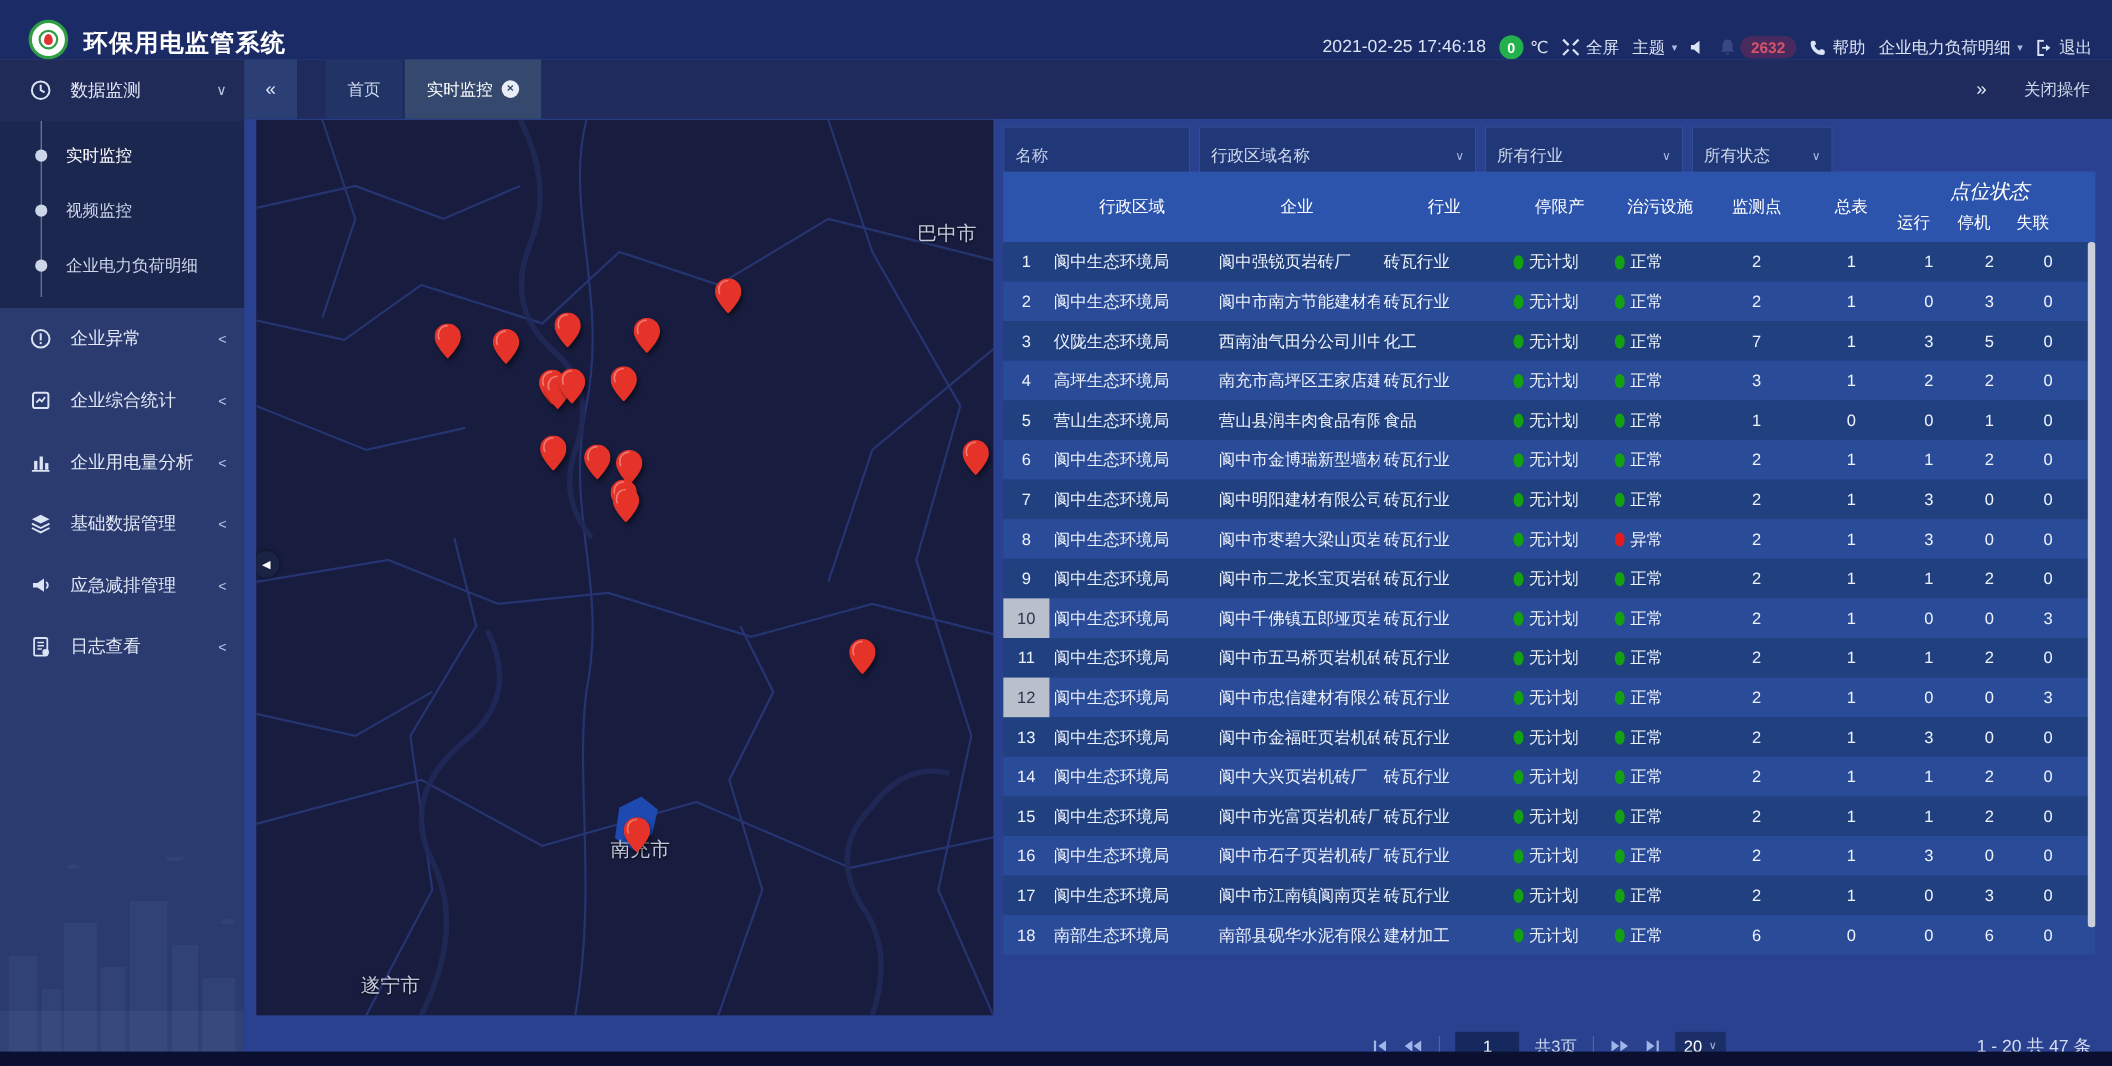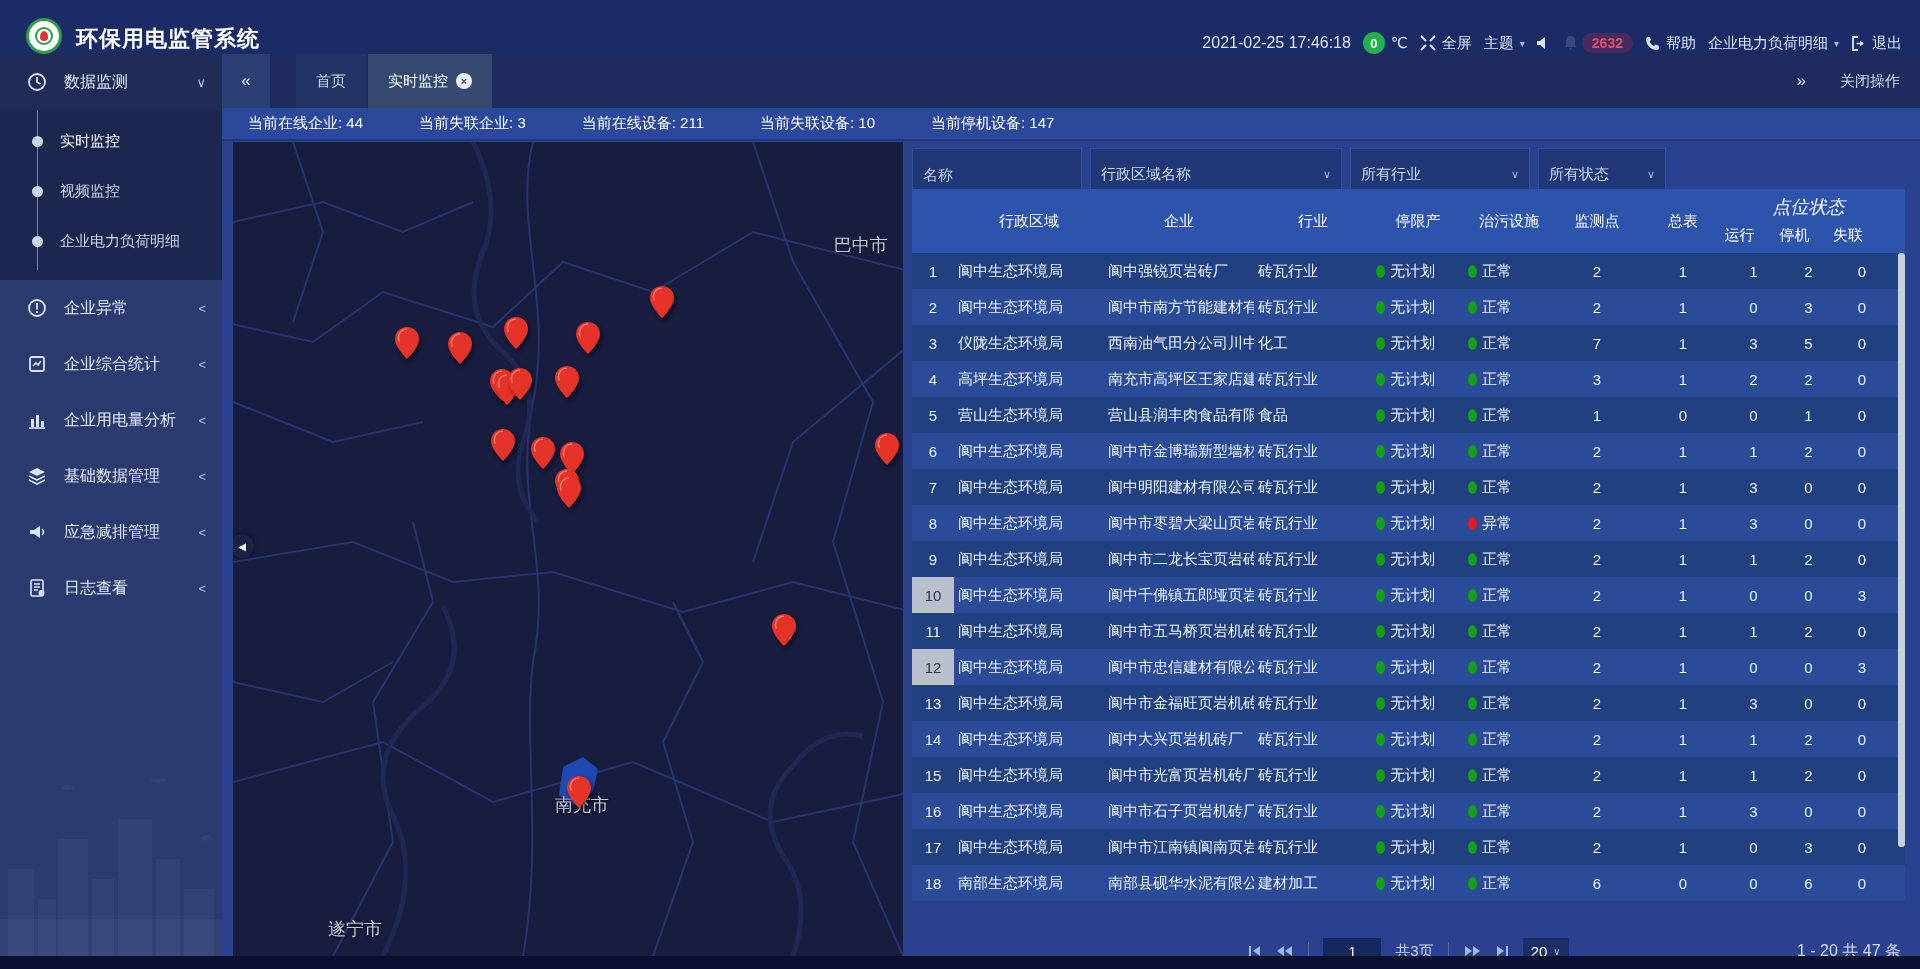--- a/index.html
+++ b/index.html
@@ -311,27 +311,20 @@
             <span>实时监控</span>
             <span class="tab-close">×</span>
           </div>
         </div>
       <div class="tabbar-right">
         <span class="tab-nav-btn" style="background:transparent;width:auto;">»</span>
         <span>关闭操作</span>
       </div>
     </div>
 
-    <div class="stats-bar" id="stats-bar">
-        <span class="stat"><span>当前在线企业: </span><b>44</b></span>
-        <span class="stat"><span>当前失联企业: </span><b>3</b></span>
-        <span class="stat"><span>当前在线设备: </span><b>211</b></span>
-        <span class="stat"><span>当前失联设备: </span><b>10</b></span>
-        <span class="stat"><span>当前停机设备: </span><b>147</b></span>
-      </div>
 
     <div class="work-area">
 
       <div class="map-panel">
         <svg class="map-svg" width="670" height="814" viewBox="0 0 670 814">
           <g stroke="#263572" stroke-width="2" fill="none">
             <path d="M-10 180 L80 200 150 150 260 185 330 120 420 150 520 90 680 130"></path>
             <path d="M300 0 C280 80 320 160 300 260 C280 360 320 420 300 520 C290 600 310 700 290 814"></path>
             <path d="M0 420 L120 400 220 440 320 430 450 470 560 440 680 470"></path>
             <path d="M0 640 L150 600 260 660 400 620 540 680 680 650"></path>

